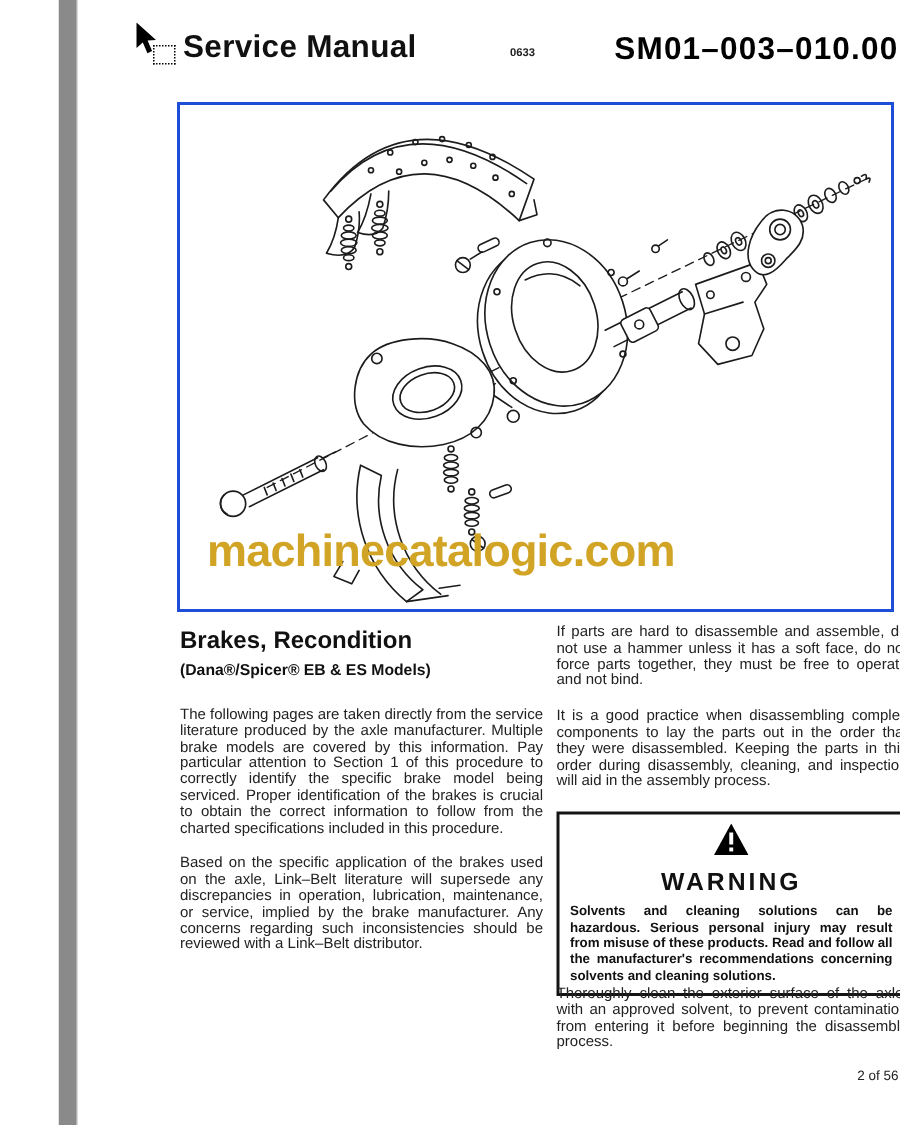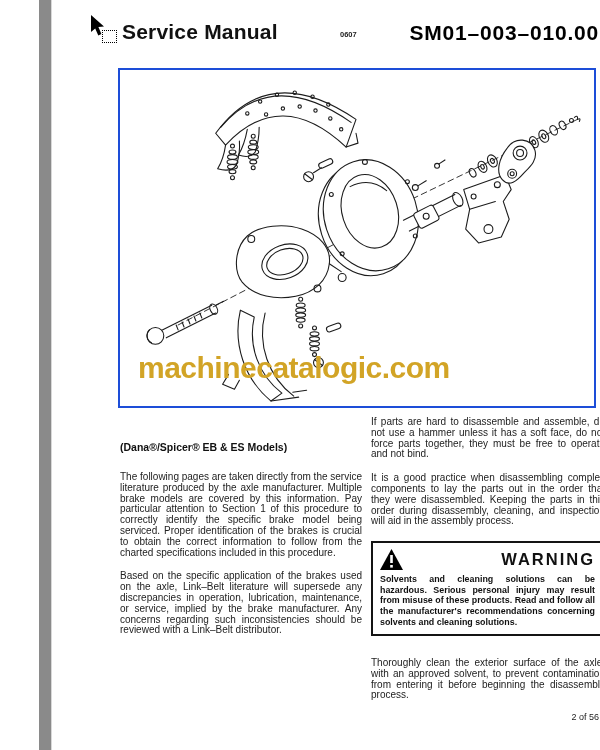--- a/index.html
+++ b/index.html
@@ -24,41 +24,41 @@
   
   .col{position:absolute;text-align:justify;-moz-text-align-last:left;text-align-last:left;}
   .col p{margin:0 0 13px 0;font-size:10px;line-height:10.8px;}
   #art-title{position:absolute;left:81px;top:419px;font-size:16px;font-weight:700;color:#111;}
   #art-subtitle{position:absolute;left:81px;top:441px;font-size:10.5px;font-weight:700;color:#111;}
   #col-left{left:81px;top:472px;width:242px;}
   #col-right{left:332px;top:417px;width:234px;}
 
   
   #warn-box{position:absolute;left:332px;top:541px;width:233px;box-sizing:border-box;border:2px solid #141414;padding:5px 7px 6px 7px;background:#fff;}
-  #warn-head{display:flex;align-items:center;justify-content:space-between;gap:9px;margin:1px 0 4px 0;}
+  #warn-head{display:flex;align-items:center;justify-content:center;gap:9px;margin:1px 0 4px 0;flex-direction:column;}
   #warn-label{font-size:16.5px;font-weight:700;letter-spacing:2px;color:#111;}
   #warn-tri{width:23px;height:21px;}
   #warn-body{font-size:8.9px;line-height:10.7px;font-weight:700;text-align:justify;color:#111;}
 
   #page-num{position:absolute;right:40px;top:712px;font-size:9px;color:#222;}
 </style>
 </head>
 <body>
 
 <div id="page">
 
   <div id="edge-left" class="edge" style="background: rgb(138, 138, 138);"></div>
   <div id="edge-right" class="edge" style="background: rgb(156, 156, 156);"></div>
 
   <svg id="hdr-cursor" viewBox="0 0 16 22">
     <polygon points="1,0 1,17 5.2,13.4 8.3,20.5 11.4,19 8.4,12 14,11.6" fill="#000"></polygon>
   </svg>
   <div id="hdr-selbox"></div>
   <div id="hdr-title">Service Manual</div>
-  <div id="hdr-rev">0607</div>
+  <div id="hdr-rev">0633</div>
   <div id="hdr-num">SM01–003–010.00</div>
 
   <div id="figure">
     <svg width="474" height="336" viewBox="0 0 478 340">
       <g stroke="#1c1c1c" fill="none" stroke-width="1.1" stroke-linecap="round" stroke-linejoin="round">
 
         <g stroke-dasharray="6 4" stroke-width="0.9">
           <path d="M58,258 L232,168"></path>
           <path d="M140,226 L212,188"></path>
           <path d="M250,152 L462,50"></path>
@@ -203,20 +203,21 @@
           <circle cx="404" cy="84" r="7"></circle>
           <circle cx="404" cy="84" r="3.5"></circle>
           <circle cx="396" cy="105" r="4.5"></circle>
           <circle cx="396" cy="105" r="2"></circle>
         </g>
       </g>
     </svg>
     <div id="watermark" style="color: rgb(210, 164, 38);">machinecatalogic.com</div>
   </div>
 
+  <div id="art-title">Brakes, Recondition</div>
   <div id="art-subtitle">(Dana®/Spicer® EB &amp; ES Models)</div>
 
   <div id="col-left" class="col">
     <p>The following pages are taken directly from the service literature produced by the axle manufacturer.  Multiple brake models are covered by this information.  Pay particular attention to Section 1 of this procedure to correctly identify the specific brake model being serviced.  Proper identification of the brakes is crucial to obtain the correct information to follow from the charted specifications included in this procedure.</p>
     <p>Based on the specific application of the brakes used on the axle, Link–Belt literature will supersede any discrepancies in operation, lubrication, maintenance, or service, implied by the brake manufacturer.  Any concerns regarding such inconsistencies should be reviewed with a Link–Belt distributor.</p>
   </div>
 
   <div id="col-right" class="col">
     <p>If parts are hard to disassemble and assemble, do not use a hammer unless it has a soft face, do not force parts together, they must be free to operate and not bind.</p>
     <p>It is a good practice when disassembling complex components to lay the parts out in the order that they were disassembled.  Keeping the parts in this order during disassembly, cleaning, and inspection will aid in the assembly process.</p>

